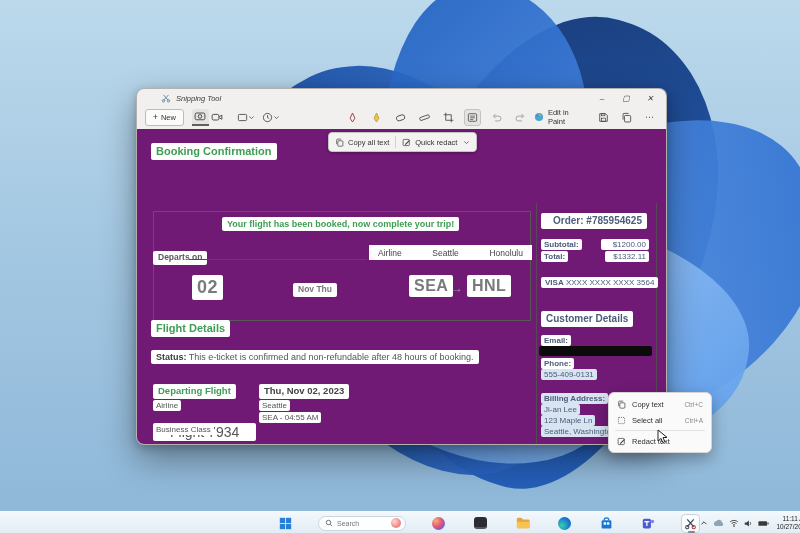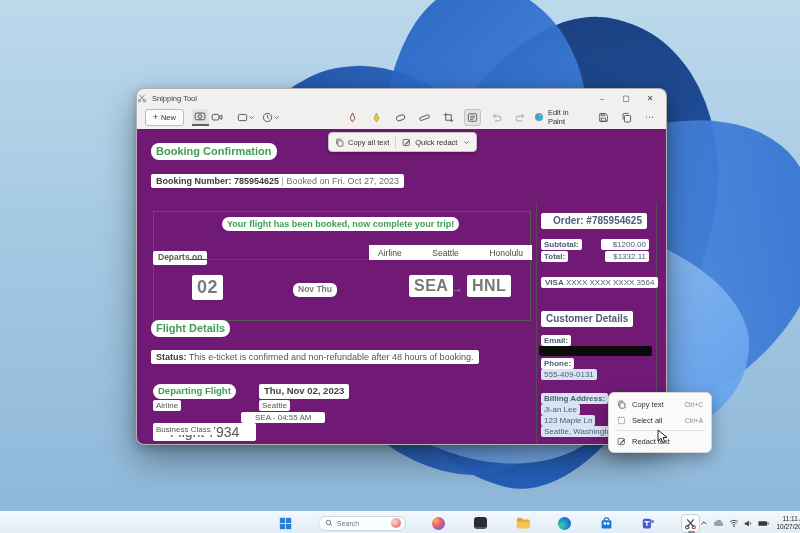--- a/index.html
+++ b/index.html
@@ -29,21 +29,21 @@
         background:linear-gradient(220deg,#5c9ceb,#b6d8f8); }
   .p6 { width:210px; height:340px; left:130px; top:26px; transform:rotate(-4deg);
         border-radius:50% 50% 45% 55% / 60% 40% 55% 45%;
         background:linear-gradient(140deg,#1f5fc0,#5692e8); }
 
   
   .snip-window { position:absolute; left:136px; top:88px; width:531px; height:357px;
     background:#f1f0ee; border:1px solid rgba(60,60,60,.35); border-radius:8px;
     box-shadow:0 14px 34px rgba(0,0,0,.38), 0 3px 8px rgba(0,0,0,.22);
     overflow:hidden; z-index:10; }
-  .titlebar { height:16px; display:flex; align-items:center; padding:2px 4px 0 0; }
+  .titlebar { height:16px; display:flex; align-items:center; padding:2px 4px 0 24px;font-style:italic; }
   .titlebar .title-text { font-size:7.5px; color:#3a3a3a; margin-left:5px; }
   .win-controls { margin-left:auto; display:flex; }
   .win-btn { width:24px; height:13px; display:flex; align-items:center; justify-content:center;
     font-size:8px; color:#444; border-radius:3px; }
   .toolbar { height:24px; display:flex; align-items:center; padding:0 8px; }
   .tbtn { height:17px; min-width:17px; display:flex; align-items:center; justify-content:center;
     border-radius:3px; color:#3f3f3f; }
   .new-btn { border:1px solid #bdbcba; background:#fbfbfa; font-size:7.5px; color:#333;
     padding:0 7px; gap:3px; margin-right:8px; }
   .mode-sel { background:#e4e3e1; border-bottom:2px solid #5f5f5f; border-radius:3px 3px 0 0; }
@@ -58,21 +58,21 @@
   
   .pill-bar { position:absolute; left:191px; top:3px; height:20px; display:flex; align-items:center;
     background:#f4f3f2; border:1px solid #c6c5c3; border-radius:4px; padding:0 6px; gap:6px;
     box-shadow:0 1px 3px rgba(0,0,0,.3); font-size:7.5px; color:#333; z-index:5; }
   .pill-btn { display:flex; align-items:center; gap:4px; height:100%; }
   .pill-div { width:1px; height:12px; background:#d2d1cf; }
 
   
   .chip { position:absolute; background:#fff; border-radius:2px; padding:2px 5px;
     font-size:9px; color:#555; white-space:nowrap; line-height:1.15; }
-  .chip.green { color:#3f9d55; font-weight:bold;border-radius:8px; }
+  .chip.green { color:#3f9d55; font-weight:bold; }
   .chip.slate { color:#4b5d78; }
   .chip.sel   { background:#d9e4f3; color:#4b5d78; }
   .h1 { font-size:11px; }
   .big-code { font-size:16px; font-weight:bold; color:#7a7a7a; letter-spacing:.5px; }
 
   .main-box { position:absolute; left:16px; top:74px; width:378px; height:110px;
     border:1px solid #585858;margin-top:8px; }
   .vline { position:absolute; width:1px; background:rgba(80,80,80,.9); }
   .hline-sched { position:absolute; left:35px; top:47px; width:178px; height:1px; background:#4e4e4e; }
   .col-strip { position:absolute; left:215px; top:33px; width:163px; height:15px; background:#fff;
@@ -313,37 +313,32 @@
           <span>Quick redact</span>
         </div>
         <span class="icon">
           <svg width="7" height="7" viewBox="0 0 10 10">
               <path d="M2 3.5 L5 6.5 L8 3.5" fill="none" stroke="#555" stroke-width="1.2"></path>
             </svg>
         </span>
       </div>
 
       <div class="chip green h1" style="left:14px; top:14px;">Booking Confirmation</div>
-      <div class="chip" style="left:14px; top:45px; font-size:9px;">
-        <b style="color:#3c3c3c;">Booking Number: 785954625</b>
-        <span style="color:#9a9a9a;">|</span>
-        <span style="color:#6e6e6e;">Booked on Fri. Oct 27, 2023</span>
-      </div>
 
       <div class="main-box">
         <div class="chip green" style="left:68px; top:5px; font-size:9px;">Your flight has been booked, now complete your trip!</div>
         <div class="chip" style="left:-1px; top:39px; font-size:8.5px; font-weight:bold; color:#5a5a5a;">Departs on</div>
         <div class="hline-sched"></div>
         <div class="col-strip">
           <span>Airline</span>
           <span>Seattle</span>
           <span>Honolulu</span>
         </div>
         <div class="chip big-code" style="left:38px; top:63px; font-size:18px;">02</div>
-        <div class="chip" style="left:139px; top:71px; font-size:8.5px; font-weight:bold; color:#777;border-radius:6px;">Nov Thu</div>
+        <div class="chip" style="left:139px; top:71px; font-size:8.5px; font-weight:bold; color:#777;">Nov Thu</div>
         <div class="chip big-code" style="left:255px; top:63px;">SEA</div>
         <div style="position:absolute; left:297px; top:69px; color:#9d9d9d; font-size:12px;">→</div>
         <div class="chip big-code" style="left:313px; top:63px;">HNL</div>
       </div>
 
       <div class="vline" style="left:399px; top:74px; height:245px;"></div>
       <div class="vline" style="left:519px; top:74px; height:245px;"></div>
 
       <div class="chip slate" style="left:404px; top:84px; font-size:10px; font-weight:bold;padding-left:12px;">Order: #785954625</div>
       <div class="chip slate" style="left:404px; top:110px; font-size:8px; font-weight:bold; padding:1px 3px;">Subtotal:</div>
@@ -368,21 +363,21 @@
       <div class="chip" style="left:14px; top:221px; font-size:9px;">
         <b style="color:#3c3c3c;">Status:</b><span> This e-ticket is confirmed and non-refundable after 48 hours of booking.</span>
       </div>
 
       <div class="chip green" style="left:16px; top:255px; font-size:9.5px;">Departing Flight</div>
       <div class="chip" style="left:16px; top:271px; font-size:8px; padding:1px 3px;">Airline</div>
       <div class="chip" style="left:16px; top:294px; font-size:14px; padding:1px 17px;">Flight 7934</div>
       <div class="chip" style="left:16px; top:295px; font-size:8px; padding:1px 3px;">Business Class</div>
       <div class="chip" style="left:122px; top:255px; font-size:9.5px; font-weight:bold; color:#444;">Thu, Nov 02, 2023</div>
       <div class="chip" style="left:122px; top:271px; font-size:8px; padding:1px 3px;">Seattle</div>
-      <div class="chip" style="left:104px; top:283px; font-size:8px; padding:1px 14px;">SEA - 04:55 AM</div>
+      <div class="chip" style="left:122px; top:283px; font-size:8px; padding:1px 3px;">SEA - 04:55 AM</div>
     </div>
   </div>
 
   <div class="ctx-menu">
     <div class="ctx-item">
       <span class="icon">
         <svg width="9" height="9" viewBox="0 0 16 16">
             <rect x="5" y="5" width="9" height="9.5" rx="1.5" fill="none" stroke="#444" stroke-width="1.3"></rect>
             <path d="M3 11 V3.5 A1.5 1.5 0 0 1 4.5 2 H11" fill="none" stroke="#444" stroke-width="1.3"></path>
           </svg>

